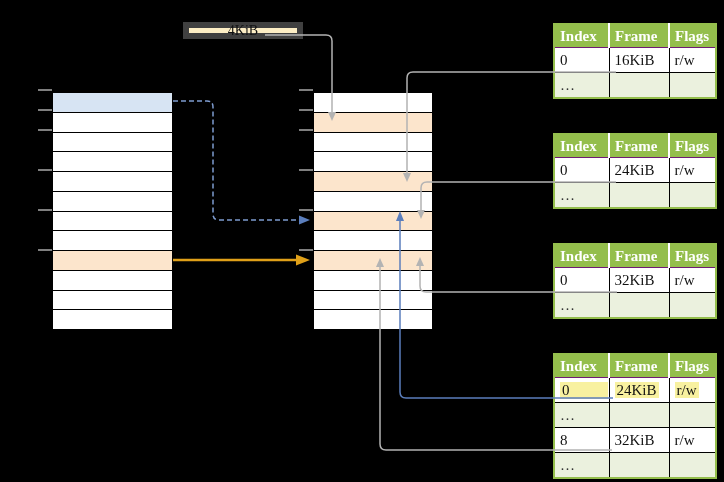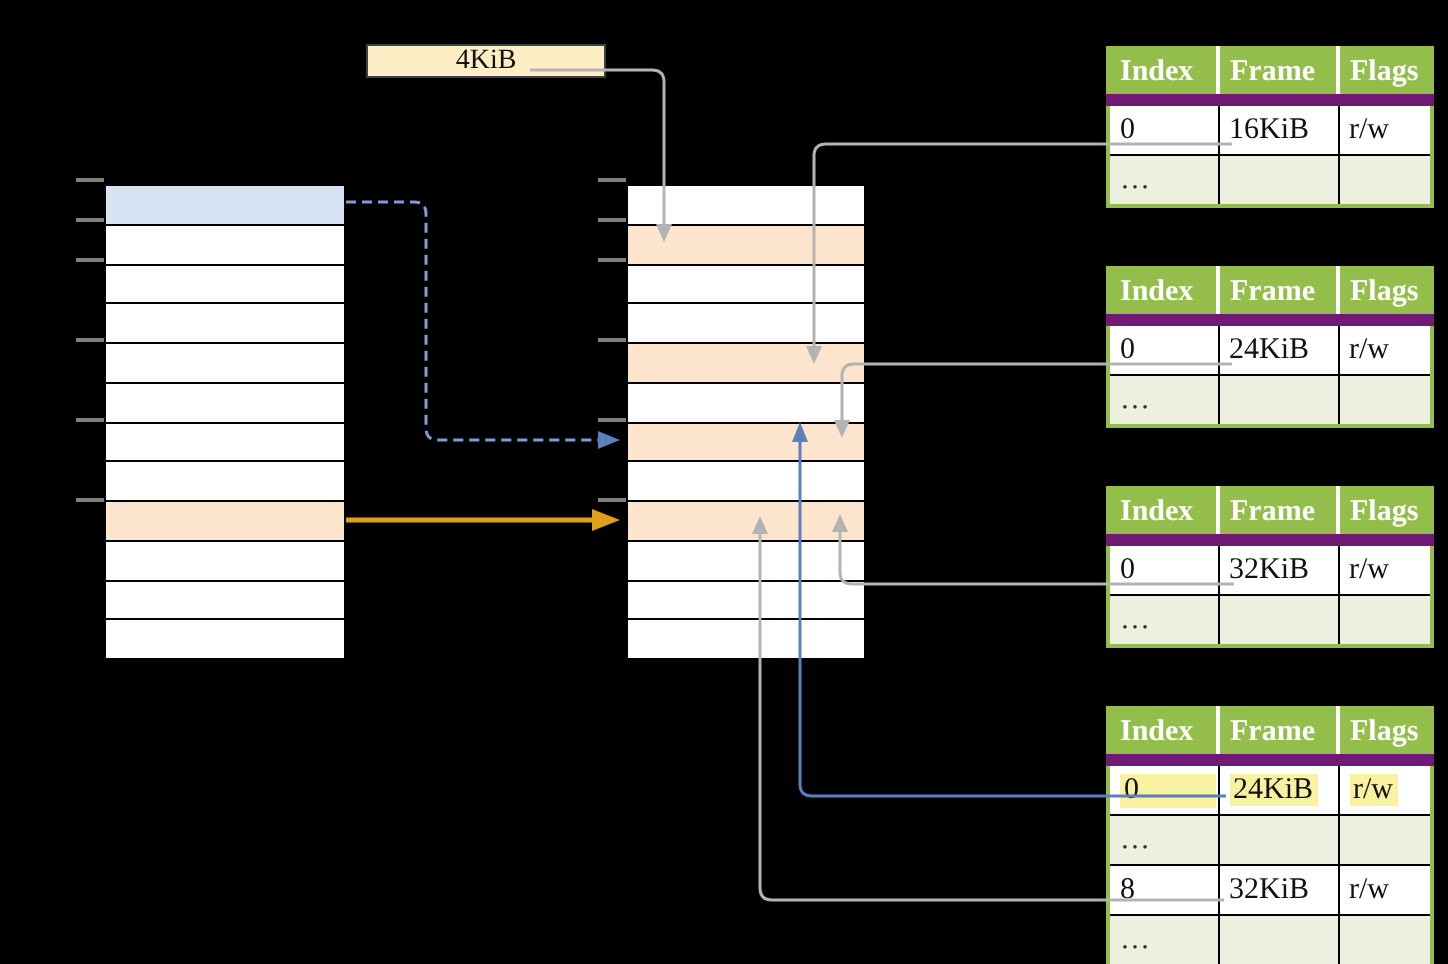--- a/index.html
+++ b/index.html
@@ -15,33 +15,33 @@
   #left-table{left:52px;top:92px;width:121px;height:238px;}
   #middle-table{left:313px;top:92px;width:120px;height:238px;}
   .mem-row{flex:1;border-bottom:1px solid #000;}
   .mem-row:last-child{border-bottom:none;}
   .mem-row.blue{background:var(--row-blue,#D7E4F3);}
   .mem-row.orange{background:var(--row-orange,#FCE5CC);}
   .tick{position:absolute;width:14px;height:2px;background:#7f7f7f;}
   
   #page-size-label{
     position:absolute;left:183px;top:22px;width:120px;height:17px;
-    background:var(--label-fill,#FDEEC5);border:1px solid #404040;box-sizing:border-box;
+    background:var(--label-fill,#FDEEC5);border:6px solid #404040;box-sizing:border-box;
     display:flex;align-items:center;justify-content:center;
     font-size:14px;color:#111;line-height:15px;
   }
   
   .frame-table{position:absolute;left:553px;width:162px;}
   .frame-table table{
     width:162px;border-collapse:collapse;table-layout:fixed;
     border:2px solid var(--green,#94BE4C);font-size:15px;
   }
   .frame-table th{
     background:var(--green,#94BE4C);color:#fff;font-weight:bold;text-align:left;
-    height:22px;padding:0 5px;border-left:2px solid #fff;border-bottom:6px solid #701a75;
+    height:22px;padding:0 5px;border-left:2px solid #fff;border-bottom:1px solid #701a75;
     font-size:15px;
   }
   .frame-table th:first-child{border-left:none;}
   .frame-table td{
     background:#fff;height:24px;padding:0 5px;border:1px solid #000;color:#111;
     overflow:hidden;white-space:nowrap;
   }
   .frame-table tr.dots td{background:var(--green-light,#EBF1DE);color:#333;}
   .hl{background:var(--yellow-hl,#F8F1A0);padding:0 2px;}
   .hl.wide{display:inline-block;min-width:44px;}

